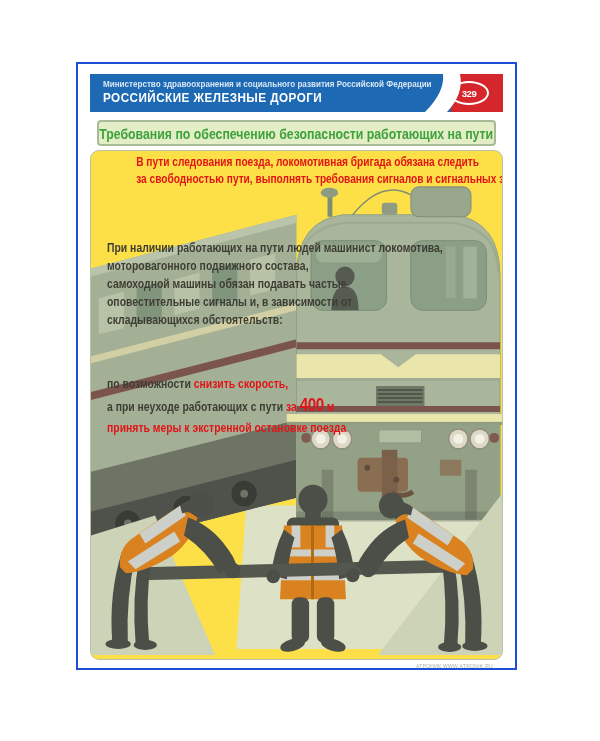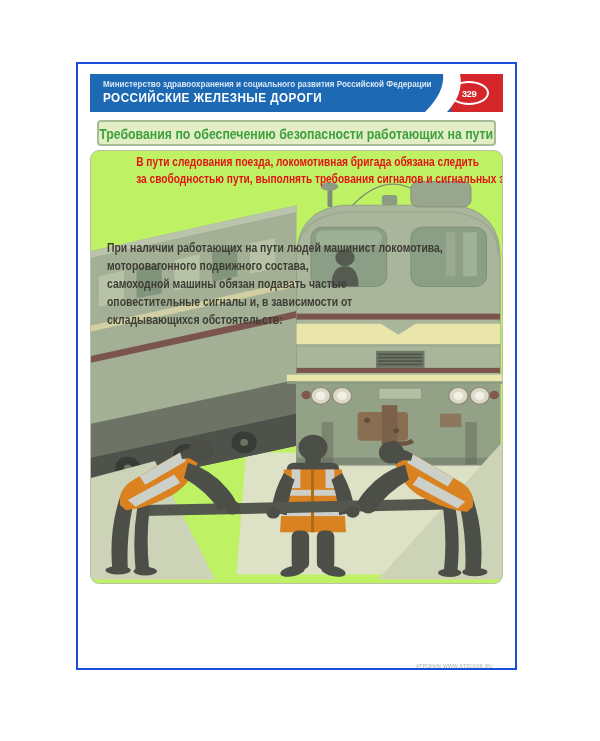--- a/index.html
+++ b/index.html
@@ -17,21 +17,21 @@
   .badge{position:absolute;right:14px;top:7px;width:40px;height:24px;border:2px solid #ffffff;
          border-radius:50%;box-sizing:border-box;display:flex;align-items:center;justify-content:center;}
   .badge span{font-size:9.5px;font-weight:bold;color:#ffffff;letter-spacing:-.5px;}
   
   .titlebar{position:absolute;left:19px;right:19px;top:56px;height:26px;background:#e3eec6;
             border:2px solid #a8bb97;border-radius:4px;box-sizing:border-box;
             display:flex;align-items:center;justify-content:center;}
   .titlebar .t{font-size:15px;font-weight:bold;color:#3da23d;white-space:nowrap;
                transform:scaleX(.82);transform-origin:50% 50%;}
   
-  .content{position:absolute;left:12px;right:12px;top:86px;height:434px;background:#bef264;
+  .content{position:absolute;left:12px;right:12px;top:86px;height:510px;background:#fde047;
            border:1px solid #b9c2a4;border-radius:9px;box-sizing:border-box;overflow:hidden;}
   .scene{position:absolute;left:0;top:0;width:100%;height:100%;}
   .txt{position:absolute;z-index:5;font-weight:bold;white-space:nowrap;}
   .red{color:#e21418;} .dark{color:#3d3d33;}
   .intro{left:0;right:0;top:2px;text-align:center;font-size:13px;line-height:17px;}
   .intro div{transform:scaleX(.78);transform-origin:50% 50%;}
   .para{left:16px;top:44px;font-size:13px;line-height:18px;margin-top:44px;}
   .para div{transform:scaleX(.8);transform-origin:0 50%;}
   .bullets{left:16px;top:148px;font-size:14px;line-height:23px;}
   .bullets div{transform:scaleX(.8);transform-origin:0 50%;}
@@ -201,18 +201,31 @@
 
       <div class="txt para dark">
         <div>При наличии работающих на пути людей машинист локомотива,</div>
         <div>моторовагонного подвижного состава,</div>
         <div>самоходной машины обязан подавать частые</div>
         <div>оповестительные сигналы и, в зависимости от</div>
         <div>складывающихся обстоятельств:</div>
       </div>
 
 
+      <div class="txt outcome">
+        <div>
+          <span class="dark">по возможности</span>
+          <span class="red">снизить скорость,</span>
+        </div>
+        <div>
+          <span class="dark">а при неуходе работающих с пути</span>
+          <span class="red">за</span>
+          <span class="red num">400</span>
+          <span class="red">м</span>
+        </div>
+        <div class="red">принять меры к экстренной остановке поезда</div>
+      </div>
 
     </div>
 
     <div class="watermark">АТРОНИК WWW.ATRONIK.RU</div>
   </div>
 </div>
 
 </body></html>

